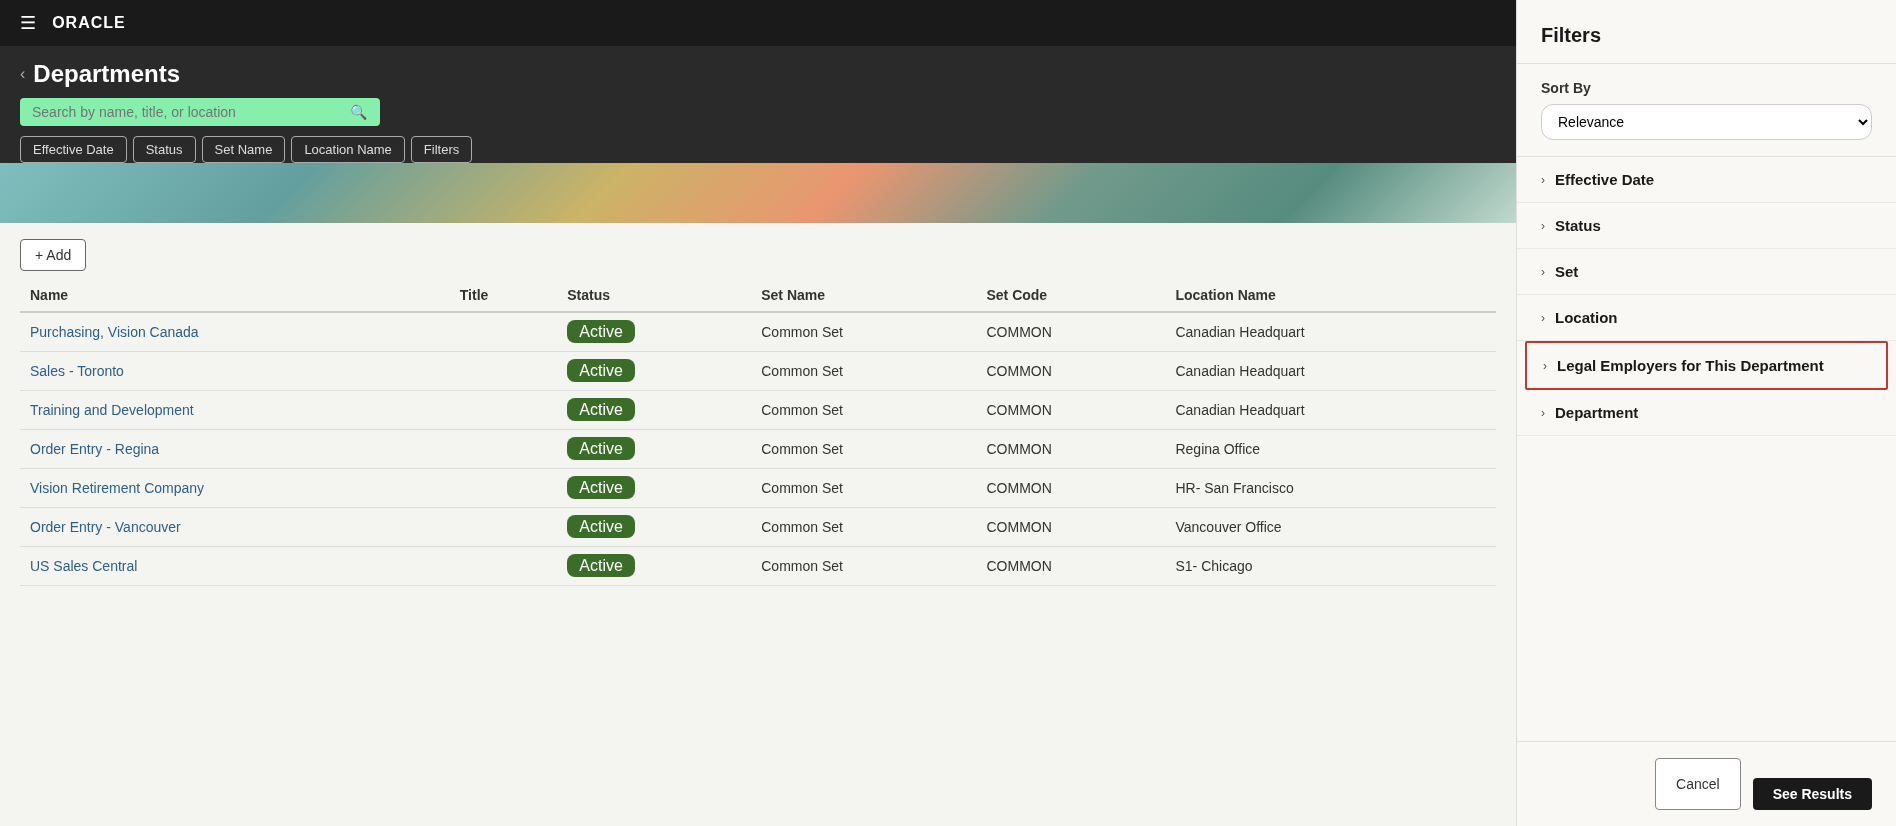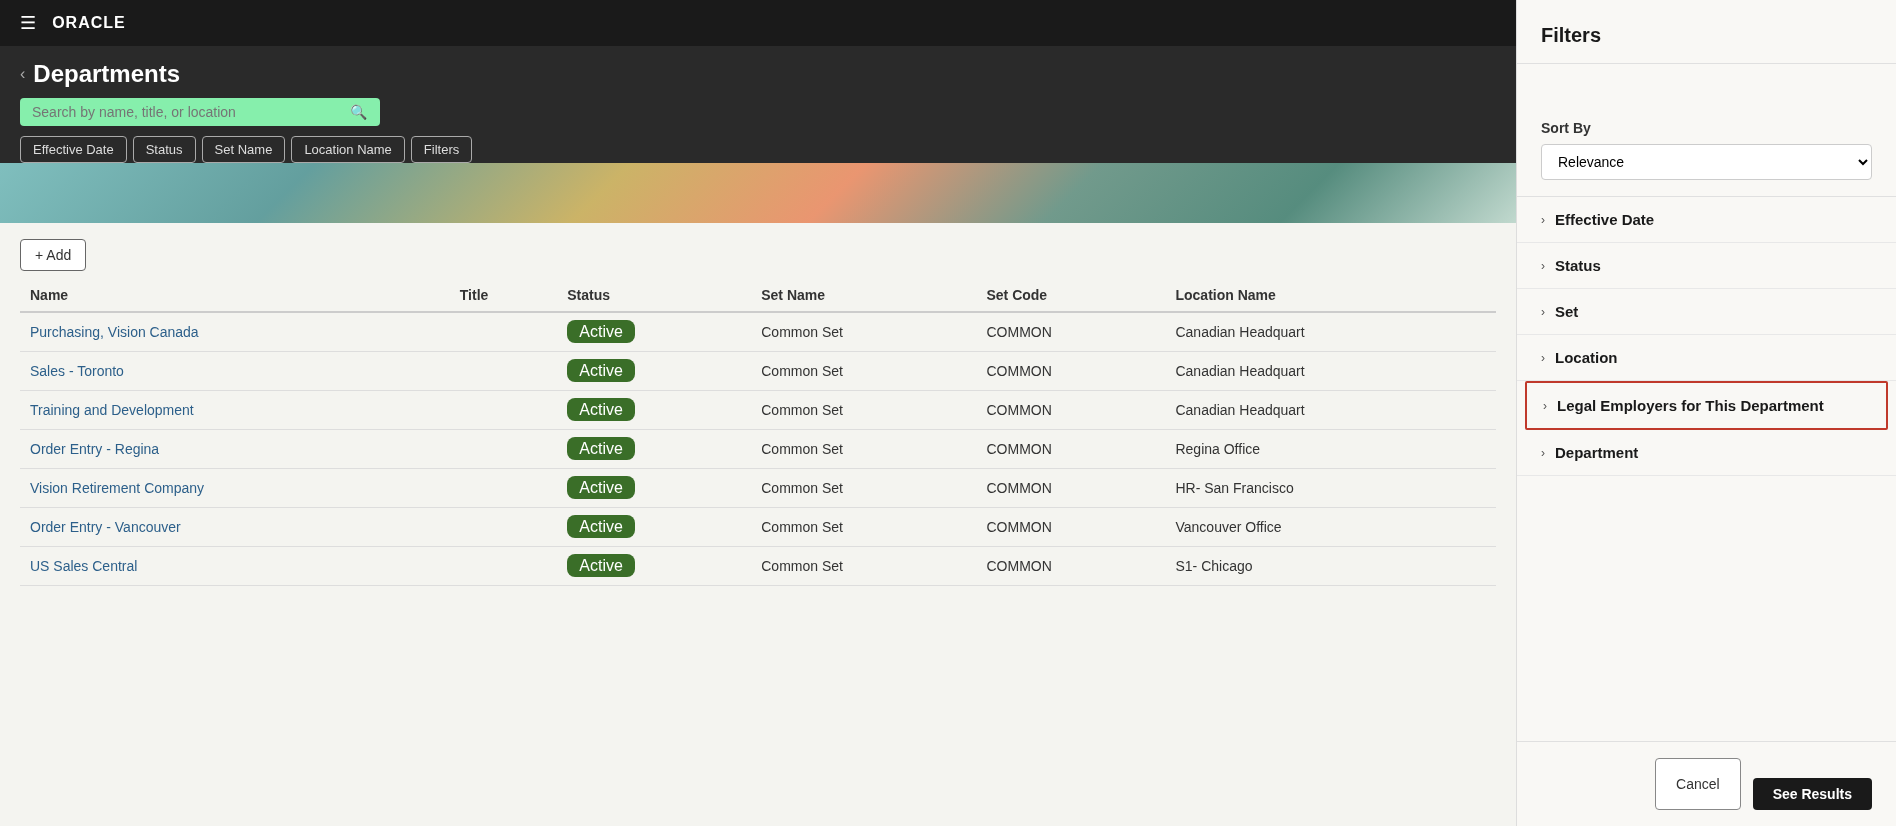--- a/index.html
+++ b/index.html
@@ -181,27 +181,26 @@
 
     .sort-section {
       padding: 16px 24px;
       border-bottom: 1px solid #e0e0e0;
     }
     .sort-label {
       font-size: 14px;
       font-weight: 600;
       color: #333;
       margin-bottom: 8px;
-      margin-top: 40px;
     }
     .sort-select {
       width: 100%;
       padding: 8px 12px;
       border: 1px solid #ccc;
-      border-radius: 4px;
+      border-radius: 12px;
       font-size: 14px;
       appearance: auto;
       background: #fff;
       cursor: pointer;
     }
 
     .filter-sections {
       flex: 1;
       overflow-y: auto;
     }

